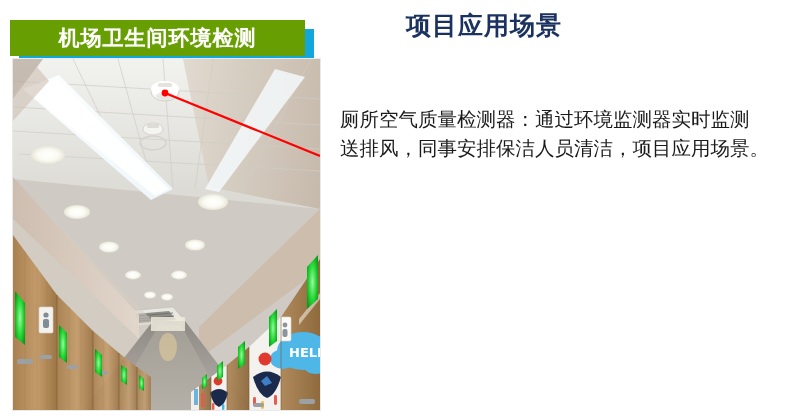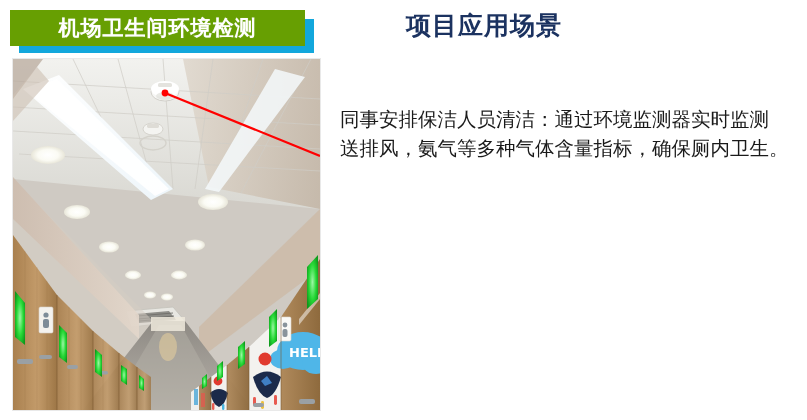--- a/index.html
+++ b/index.html
@@ -12,21 +12,21 @@
     height: 420px;
     position: relative;
     overflow: hidden;
     font-family: "DejaVu Sans", "Liberation Sans", sans-serif;
   }
 
   
   .banner-wrap {
     position: absolute;
     left: 10px;
-    top: 10px;
+    top: 20px;
     width: 304px;
     height: 29px;
     font-family: Liberation Serif, serif;
   }
   .banner-shadow {
     position: absolute;
     left: 9px;
     top: 9px;
     width: 295px;
     height: 34px;
@@ -319,15 +319,15 @@
     <g>
       <circle cx="152" cy="34" r="3.4" fill="#ff0000"></circle>
       <line x1="152" y1="34" x2="307" y2="97" stroke="#ff0000" stroke-width="2.2"></line>
     </g>
   </svg>
 </div>
 
 <div class="section-title">项目应用场景</div>
 
 <div class="body-copy">
-  <span class="ln">同事安排保洁人员清洁：通过环境监测器实时监测</span>
-  <span class="ln">送排风，氨气等多种气体含量指标，确保厕内卫生。</span>
+  <span class="ln">厕所空气质量检测器：通过环境监测器实时监测</span>
+  <span class="ln">送排风，同事安排保洁人员清洁，项目应用场景。</span>
 </div>
 
 </body></html>

